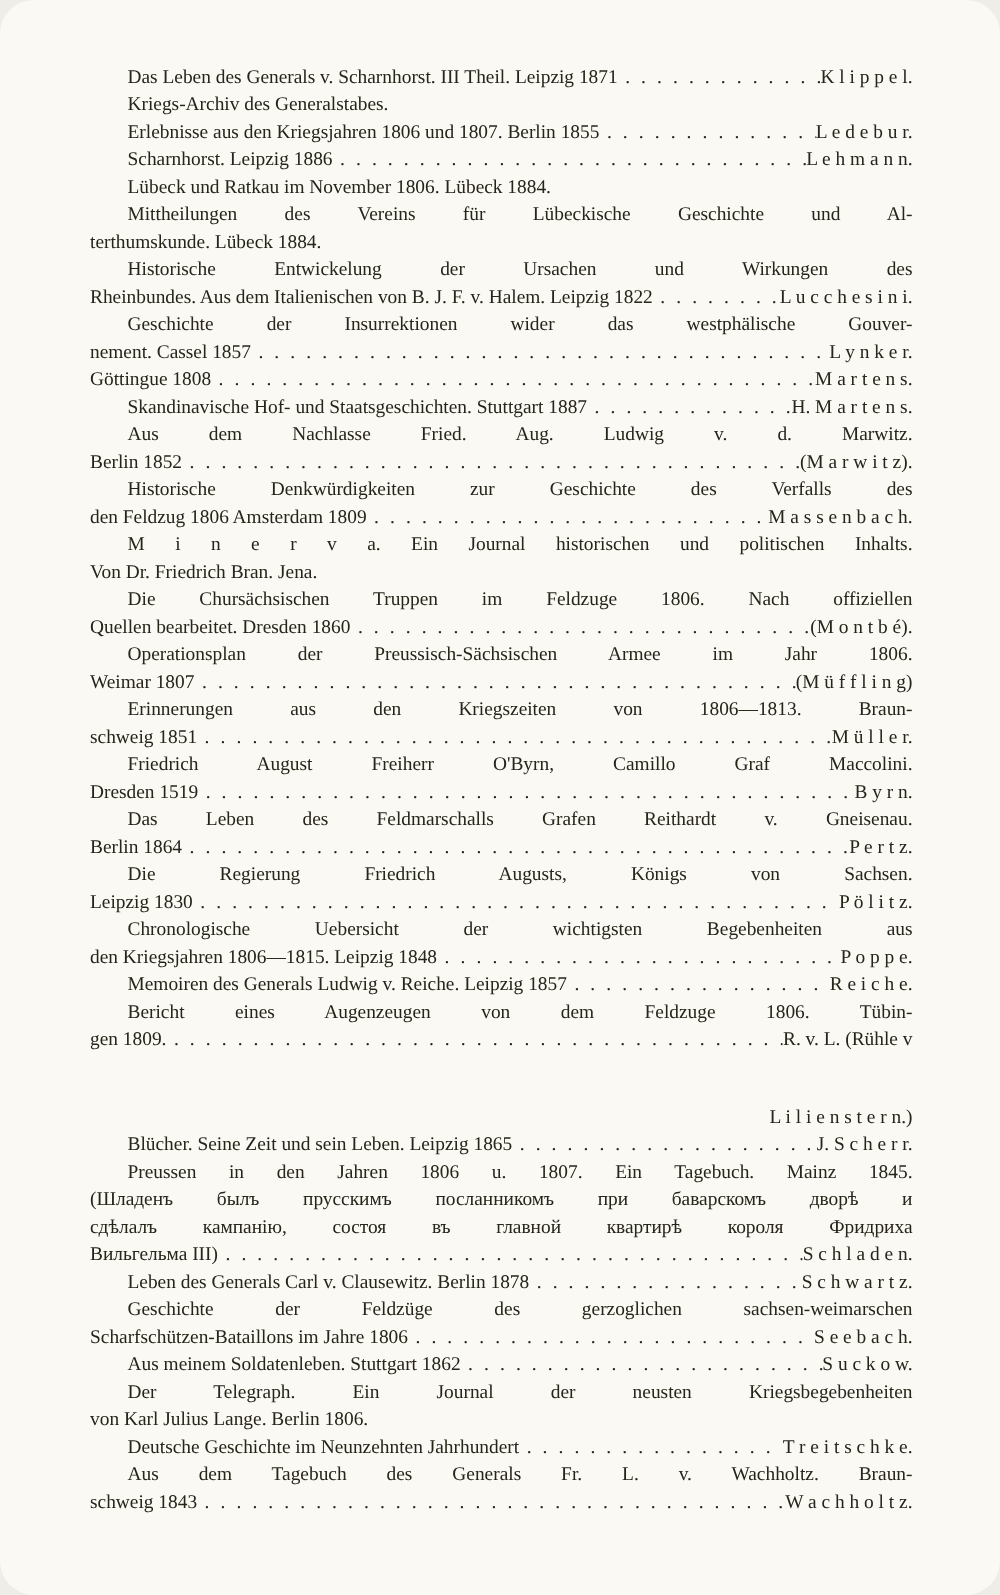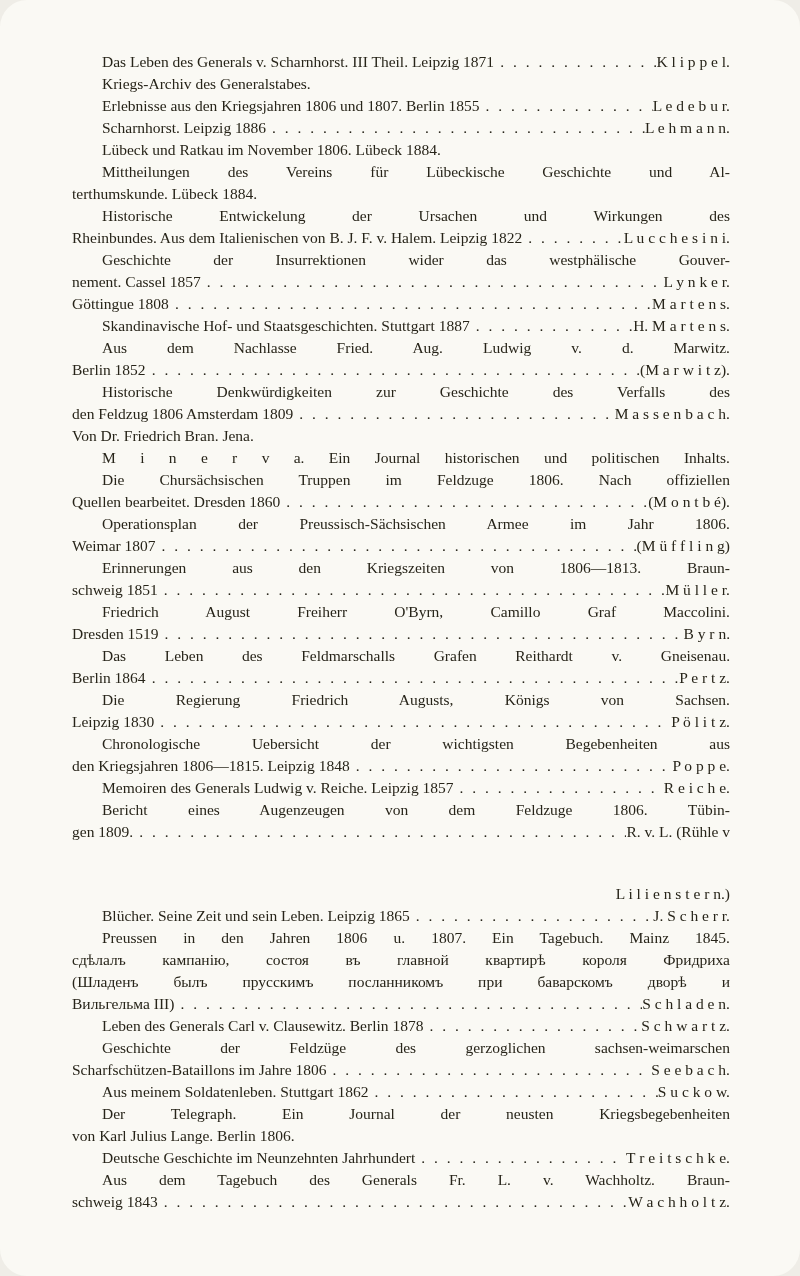--- a/index.html
+++ b/index.html
@@ -86,22 +86,22 @@
       <span>Berlin 1852</span>
       <span class="leader">. . . . . . . . . . . . . . . . . . . . . . . . . . . . . . . . . . . . . . . . . . . . . . . . . . . . . . . . . . . . . . . . . . . . . . . . . . . . . . . .</span>
       <span class="author">(M a r w i t z).</span>
     </div>
     <div class="line indent justify"><span>Historische Denkwürdigkeiten zur Geschichte des Verfalls des</span></div>
     <div class="line flexline">
       <span>den Feldzug 1806  Amsterdam 1809</span>
       <span class="leader">. . . . . . . . . . . . . . . . . . . . . . . . . . . . . . . . . . . . . . . . . . . . . . . . . . . . . . . . . . . . . . . . . . . . . . . . . . . . . . . .</span>
       <span class="author">M a s s e n b a c h.</span>
     </div>
+    <div class="line indent justify"><span>M i n e r v a. Ein Journal historischen und politischen Inhalts.</span></div>
     <div class="line"><span>Von Dr. Friedrich Bran. Jena.</span></div>
-    <div class="line indent justify"><span>M i n e r v a. Ein Journal historischen und politischen Inhalts.</span></div>
     <div class="line indent justify"><span>Die Chursächsischen Truppen im Feldzuge 1806. Nach offiziellen</span></div>
     <div class="line flexline">
       <span>Quellen bearbeitet. Dresden 1860</span>
       <span class="leader">. . . . . . . . . . . . . . . . . . . . . . . . . . . . . . . . . . . . . . . . . . . . . . . . . . . . . . . . . . . . . . . . . . . . . . . . . . . . . . . .</span>
       <span class="author">(M o n t b é).</span>
     </div>
     <div class="line indent justify"><span>Operationsplan der Preussisch-Sächsischen Armee im Jahr 1806.</span></div>
     <div class="line flexline">
       <span>Weimar 1807</span>
       <span class="leader">. . . . . . . . . . . . . . . . . . . . . . . . . . . . . . . . . . . . . . . . . . . . . . . . . . . . . . . . . . . . . . . . . . . . . . . . . . . . . . . .</span>
@@ -148,22 +148,22 @@
       <span class="leader">. . . . . . . . . . . . . . . . . . . . . . . . . . . . . . . . . . . . . . . . . . . . . . . . . . . . . . . . . . . . . . . . . . . . . . . . . . . . . . . .</span>
       <span class="author">R. v. L. (Rühle v</span>
     </div>
     <div class="line right"><span>L i l i e n s t e r n.)</span></div>
     <div class="line flexline indent">
       <span>Blücher. Seine Zeit und sein Leben. Leipzig 1865</span>
       <span class="leader">. . . . . . . . . . . . . . . . . . . . . . . . . . . . . . . . . . . . . . . . . . . . . . . . . . . . . . . . . . . . . . . . . . . . . . . . . . . . . . . .</span>
       <span class="author">J. S c h e r r.</span>
     </div>
     <div class="line indent justify"><span>Preussen in den Jahren 1806 u. 1807. Ein Tagebuch. Mainz 1845.</span></div>
+    <div class="line justify"><span>(Шладенъ былъ прусскимъ посланникомъ при баварскомъ дворѣ и</span></div>
     <div class="line justify"><span>сдѣлалъ кампанію, состоя въ главной квартирѣ короля Фридриха</span></div>
-    <div class="line justify"><span>(Шладенъ былъ прусскимъ посланникомъ при баварскомъ дворѣ и</span></div>
     <div class="line flexline">
       <span>Вильгельма III)</span>
       <span class="leader">. . . . . . . . . . . . . . . . . . . . . . . . . . . . . . . . . . . . . . . . . . . . . . . . . . . . . . . . . . . . . . . . . . . . . . . . . . . . . . . .</span>
       <span class="author">S c h l a d e n.</span>
     </div>
     <div class="line flexline indent">
       <span>Leben des Generals Carl v. Clausewitz. Berlin 1878</span>
       <span class="leader">. . . . . . . . . . . . . . . . . . . . . . . . . . . . . . . . . . . . . . . . . . . . . . . . . . . . . . . . . . . . . . . . . . . . . . . . . . . . . . . .</span>
       <span class="author">S c h w a r t z.</span>
     </div>

